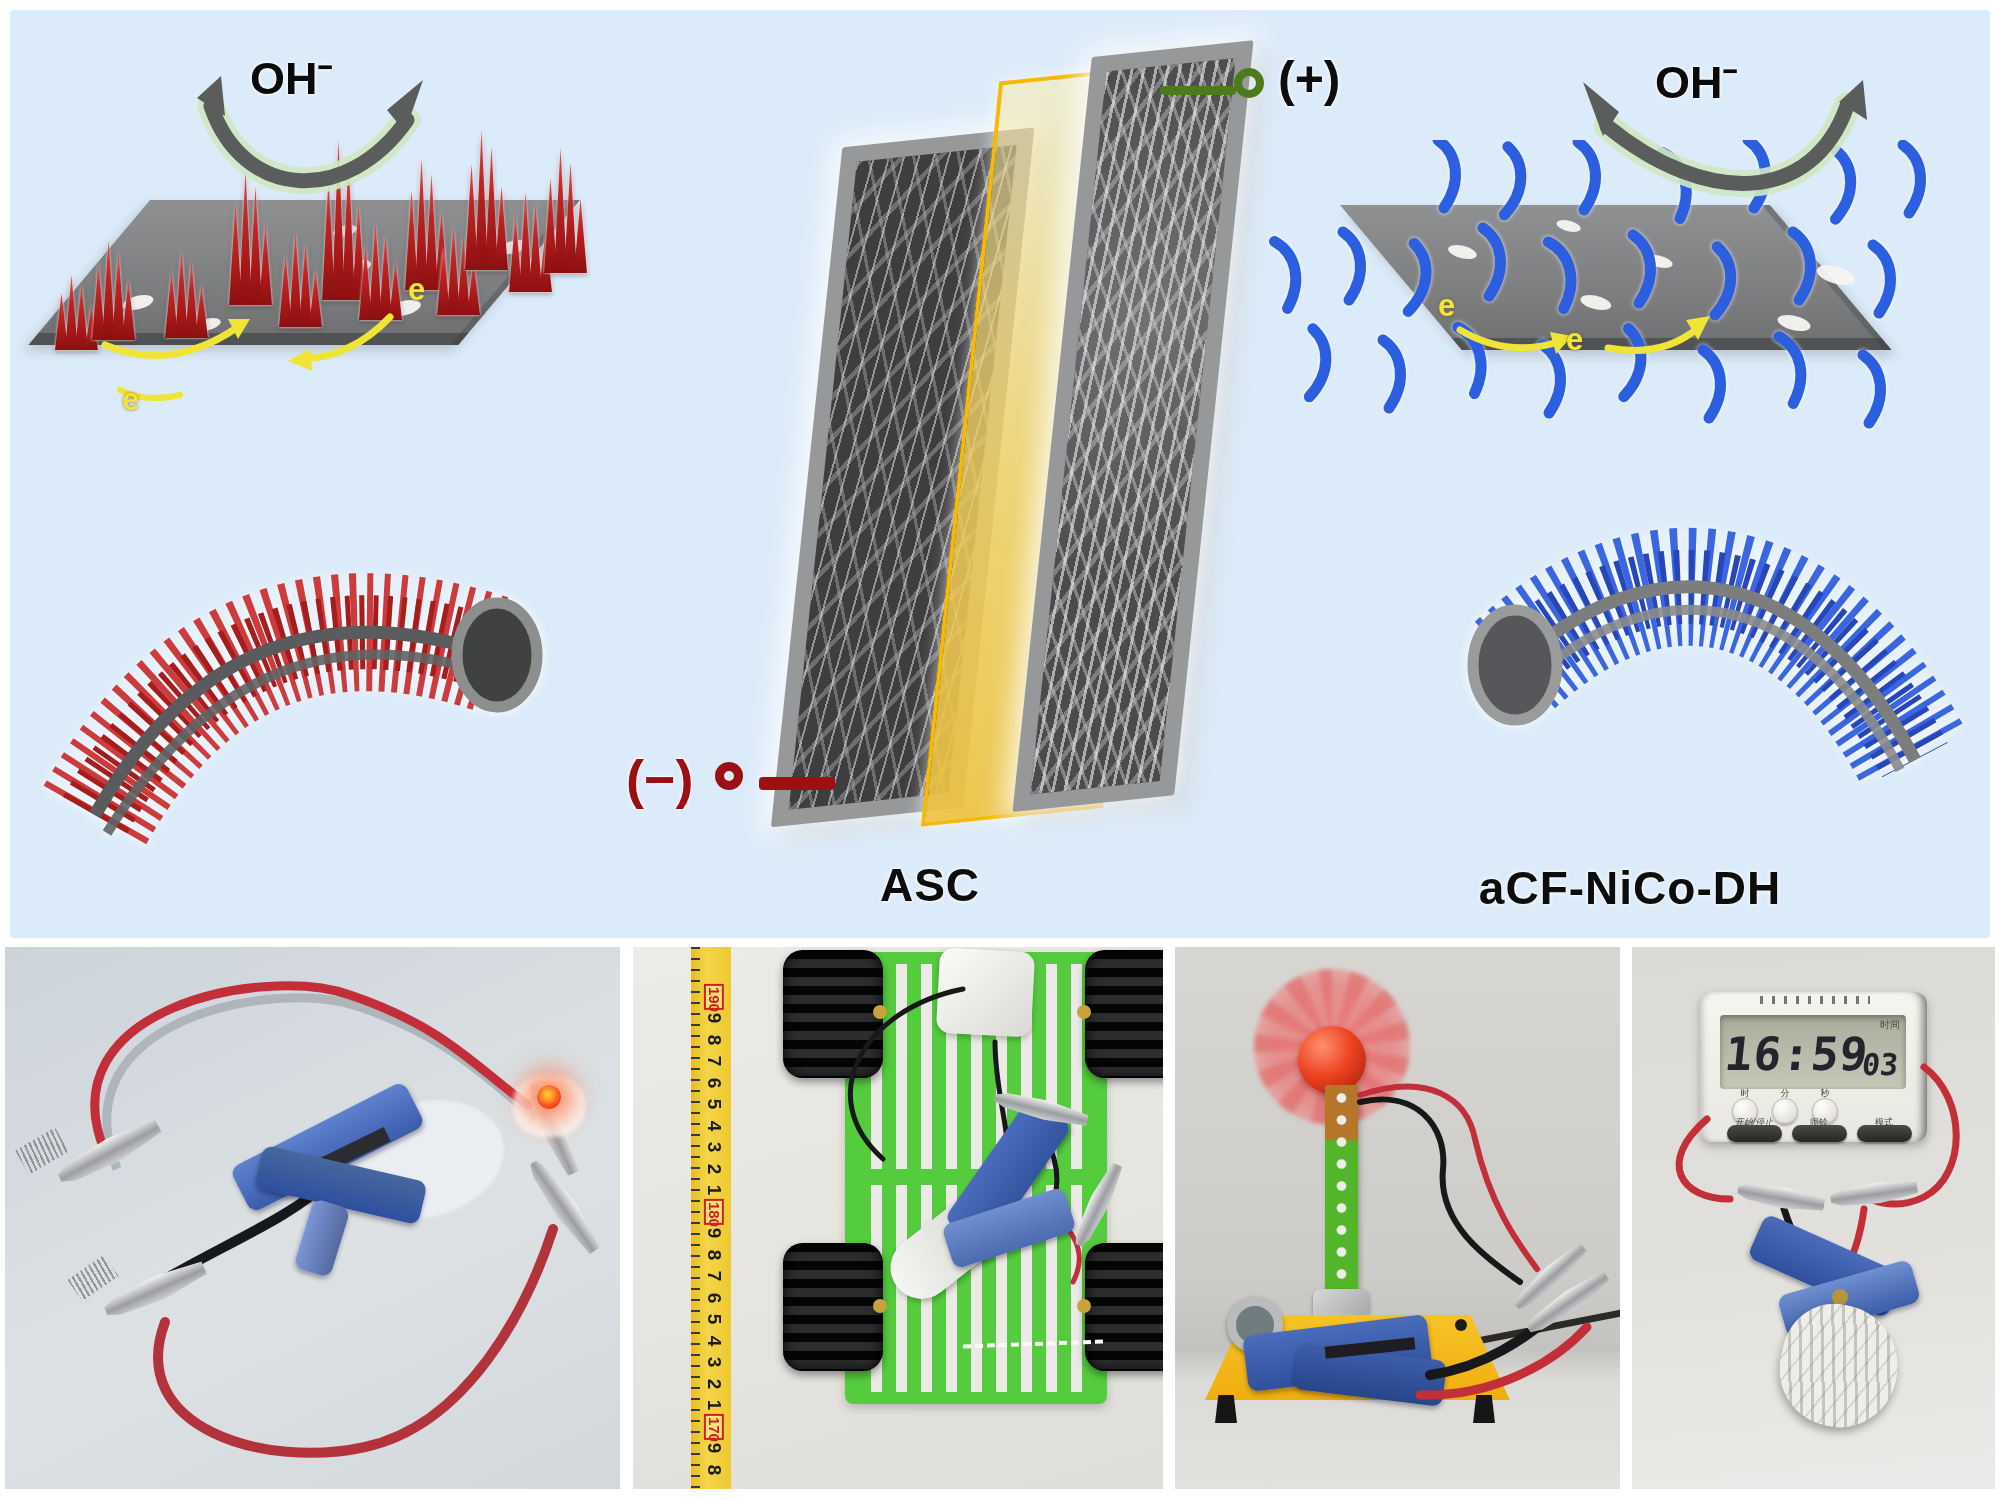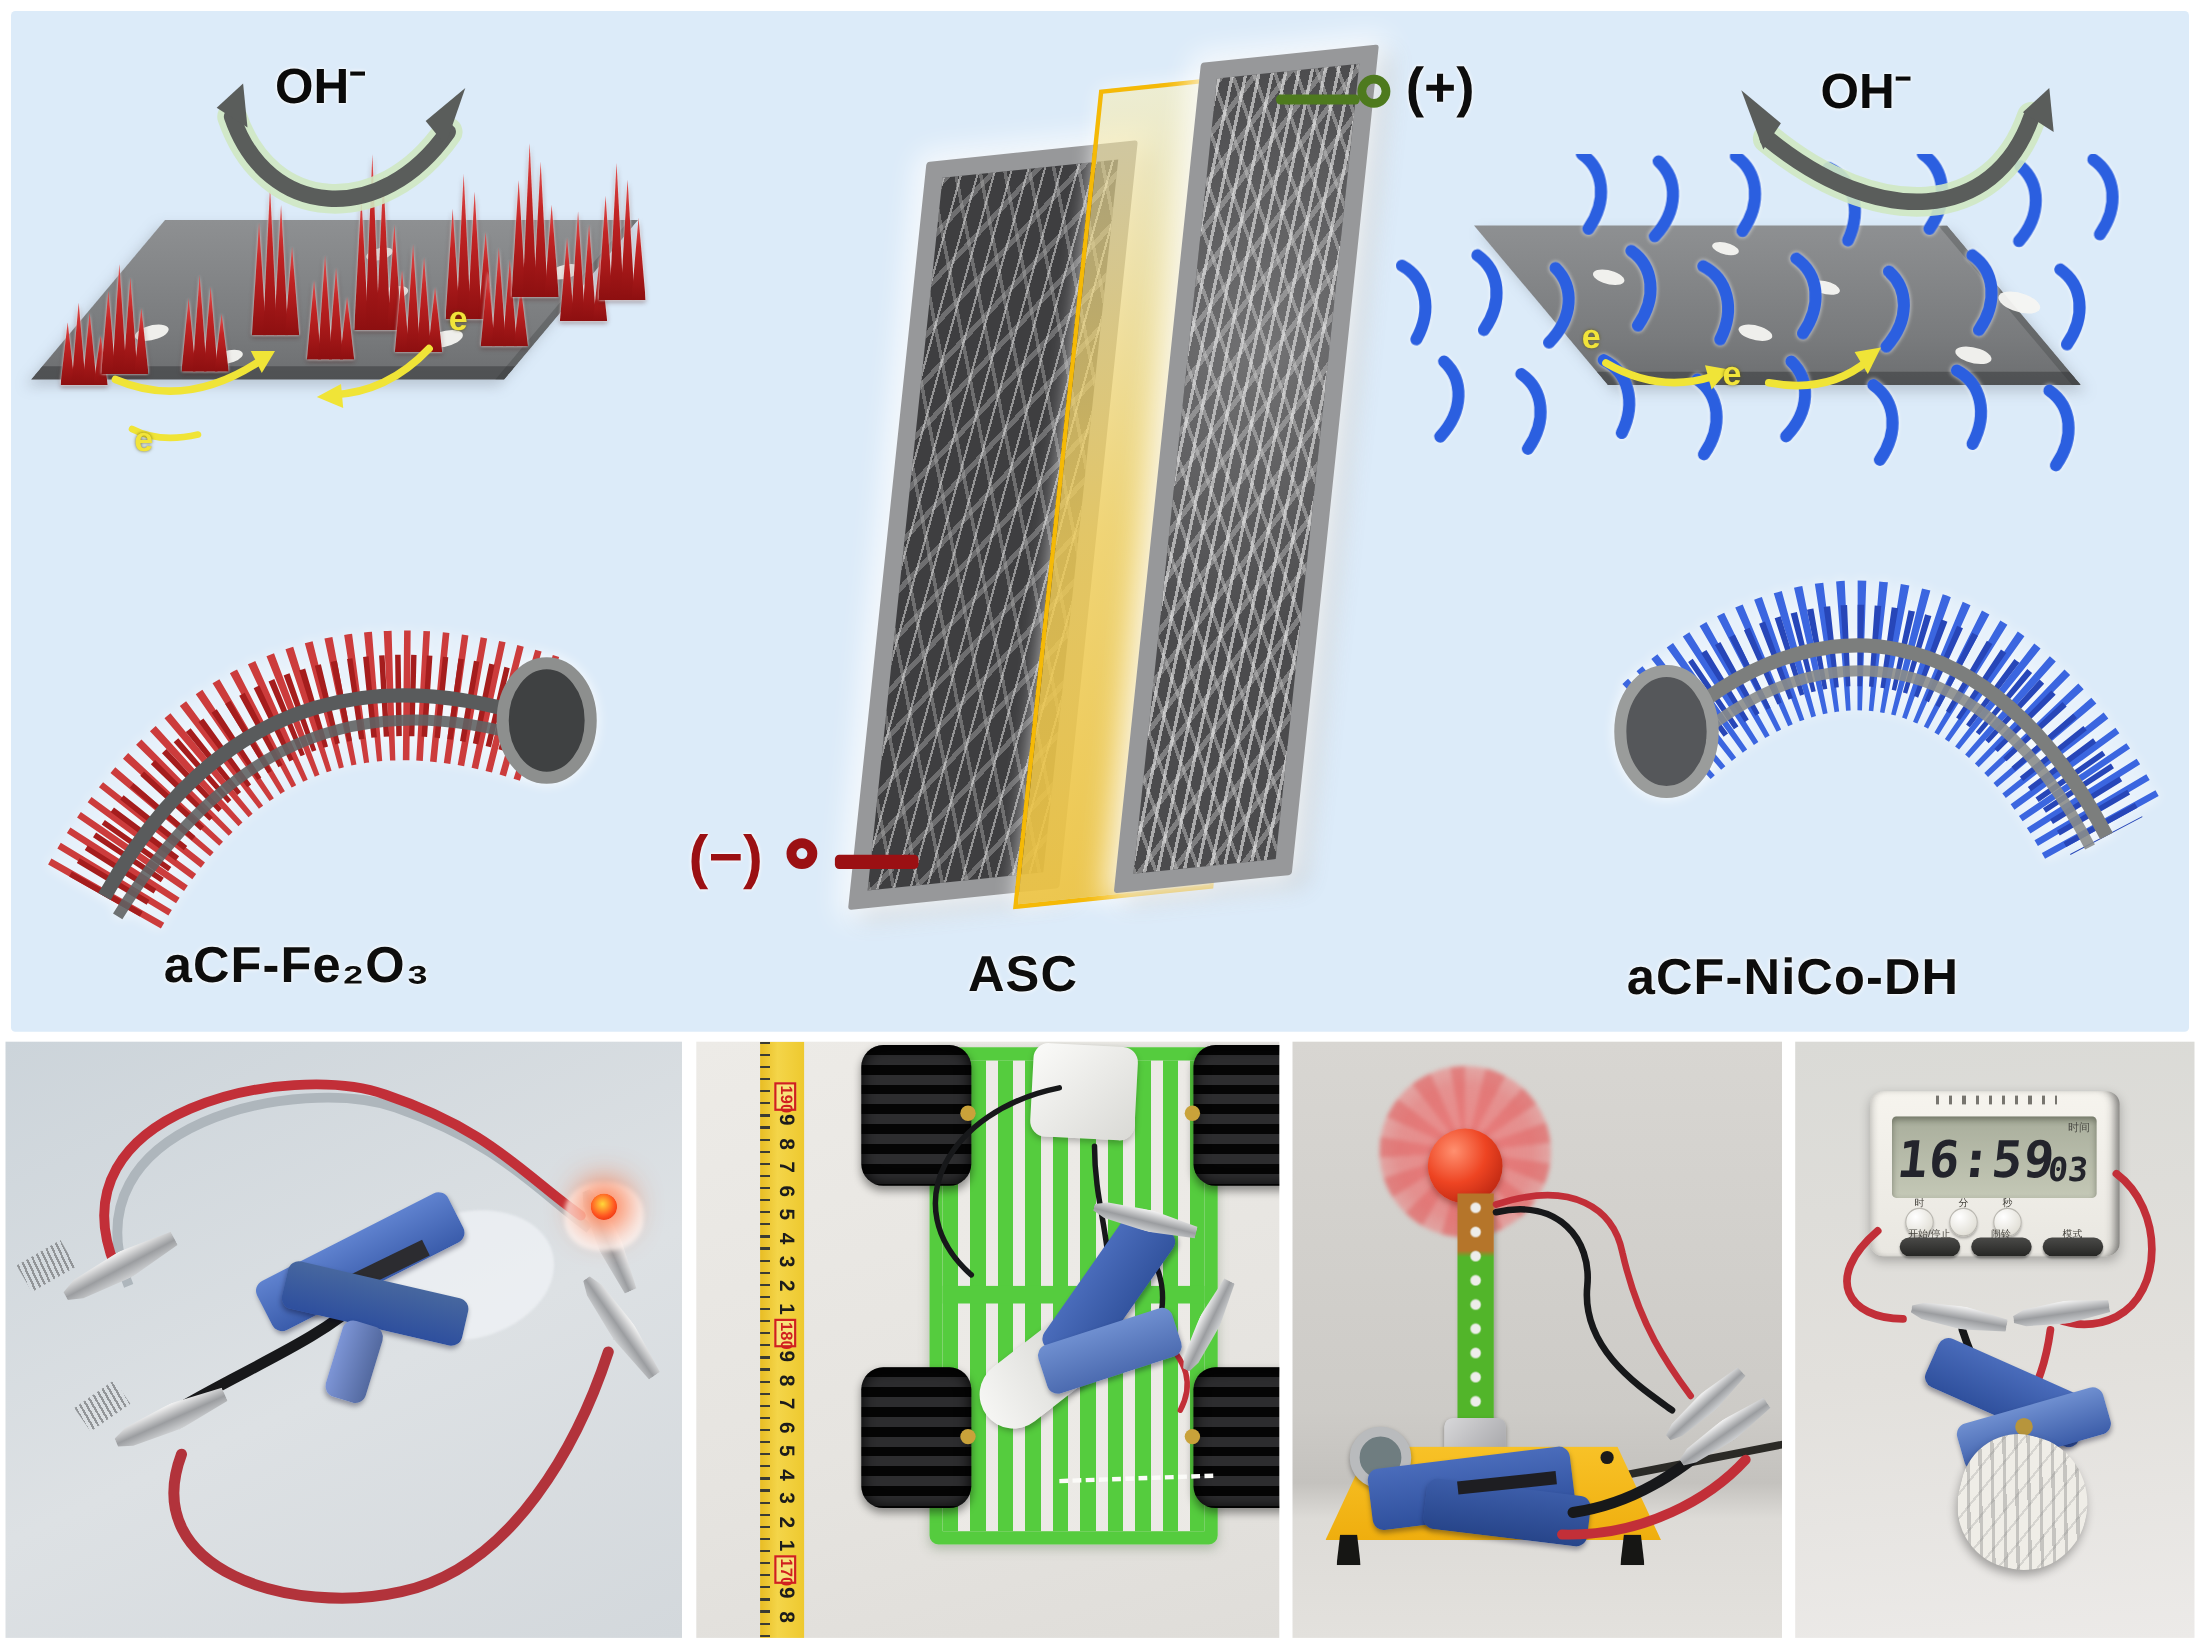--- a/index.html
+++ b/index.html
@@ -190,21 +190,20 @@
 
     <svg class="abs" style="left:25px;top:455px;" width="520" height="420" viewBox="0 0 520 420">
       <g filter="drop-shadow(0 0 6px rgba(255,255,255,.9))">
         <path d="M60,350 C150,190 280,130 460,190" fill="none" stroke="#cc3c3c" stroke-width="118" stroke-dasharray="6 9"></path>
         <path d="M60,350 C150,190 280,130 460,190" fill="none" stroke="#a51d1d" stroke-width="74" stroke-dasharray="5 8"></path>
         <path d="M60,350 C150,190 280,130 460,190" fill="none" stroke="#595b5c" stroke-width="13"></path>
         <path d="M72,368 C165,218 285,155 452,208" fill="none" stroke="#616364" stroke-width="10" opacity="0.9"></path>
         <ellipse cx="462" cy="190" rx="40" ry="52" fill="#3f4142" stroke="#8d8f8e" stroke-width="11"></ellipse>
       </g>
     </svg>
-    <div class="abs big-label" style="left:90px;top:840px;width:340px;">aCF-Fe₂O₃</div>
 
     <div id="asc-box" class="abs">
       <div class="sem sem-tex1 abs" style="left:0;top:65px;width:190px;height:680px;z-index:1;"></div>
       <div id="separator" class="abs" style="left:150px;top:15px;width:180px;height:745px;z-index:2;"></div>
       <div class="sem sem-tex2 abs" style="left:240px;top:0;width:160px;height:755px;z-index:3;"></div>
     </div>
 
     <div class="abs" style="left:1150px;top:76px;width:76px;height:9px;background:#4e7a1e;border-radius:4px;"></div>
     <div class="abs term-ring" style="left:1224px;top:58px;width:30px;height:30px;border:8px solid #4e7a1e;"></div>
     <div class="abs term-text" style="left:1268px;top:40px;color:#0d0d0d;">(+)</div>
@@ -441,21 +440,21 @@
               font-size:46px;color:#23242c;transform:skewX(-6deg);letter-spacing:1px;">16:59</span>
         <span class="abs" style="right:8px;top:32px;font-family:'DejaVu Sans Mono',monospace;font-weight:bold;
               font-size:30px;color:#23242c;transform:skewX(-6deg);">03</span>
       </div>
       <span class="tiny-lab" style="left:45px;top:95px;">时</span>
       <span class="tiny-lab" style="left:85px;top:95px;">分</span>
       <span class="tiny-lab" style="left:125px;top:95px;">秒</span>
       <div class="tbtn-round" style="left:32px;top:106px;"></div>
       <div class="tbtn-round" style="left:72px;top:106px;"></div>
       <div class="tbtn-round" style="left:112px;top:106px;"></div>
-      <span class="tiny-lab" style="left:54px;top:124px;">开始/停止</span>
+      <span class="tiny-lab" style="left:54px;top:124px;font-style:italic;">开始/停止</span>
       <span class="tiny-lab" style="left:119px;top:124px;">闹铃</span>
       <span class="tiny-lab" style="left:184px;top:124px;">模式</span>
       <div class="tbtn-pill" style="left:27px;top:133px;"></div>
       <div class="tbtn-pill" style="left:92px;top:133px;"></div>
       <div class="tbtn-pill" style="left:157px;top:133px;"></div>
     </div>
 
     <svg class="abs" style="left:0;top:0;" width="363" height="542" viewBox="0 0 363 542">
       <path d="M75,172 C25,215 48,252 98,252" fill="none" stroke="#c22f38" stroke-width="7" stroke-linecap="round"></path>
       <path d="M292,120 C335,152 335,228 292,250 C272,260 252,258 238,252" fill="none" stroke="#c22f38" stroke-width="7" stroke-linecap="round"></path>

